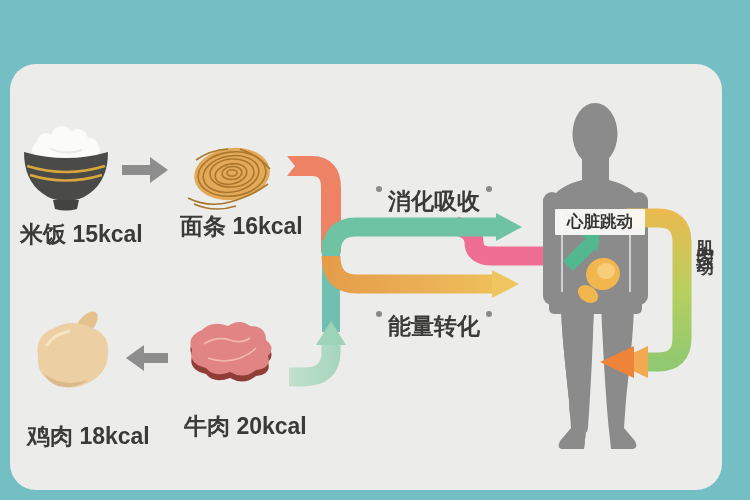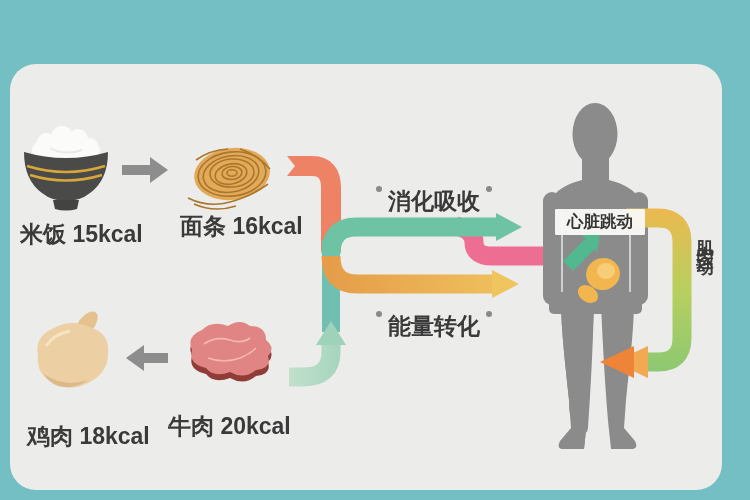--- a/index.html
+++ b/index.html
@@ -168,21 +168,21 @@
     <path d="M 12 40 Q 6 26 22 20 Q 32 10 48 16 Q 60 8 70 16 Q 86 16 86 30 Q 96 38 88 46 Q 92 58 76 60 Q 64 70 50 62 Q 34 68 26 58 Q 8 54 12 40 Z" style="fill:var(--beef_maroon)"></path>
     <path d="M 12 34 Q 6 20 22 14 Q 32 4 48 10 Q 60 2 70 10 Q 86 10 86 24 Q 96 32 88 40 Q 92 52 76 54 Q 64 64 50 56 Q 34 62 26 52 Q 8 48 12 34 Z" style="fill:var(--beef_pink)"></path>
     <path d="M 24 28 Q 36 20 50 24 Q 62 28 70 22" fill="none" stroke="#f4b8b2" stroke-width="1.6"></path>
     <path d="M 28 42 Q 44 48 60 42 Q 70 38 76 32" fill="none" stroke="#f4b8b2" stroke-width="1.6"></path>
   </g>
 </svg>
 
 <div class="lbl" style="left:20px;top:219px">米饭 15kcal</div>
 <div class="lbl" style="left:180px;top:211px">面条 16kcal</div>
 <div class="lbl" style="left:27px;top:421px">鸡肉 18kcal</div>
-<div class="lbl" style="left:168px;top:411px">牛肉 20kcal</div>
+<div class="lbl" style="left:184px;top:411px">牛肉 20kcal</div>
 
 <div class="process" style="left:376px;top:186px">
   <span class="dot"></span>
   <span>消化吸收</span>
   <span class="dot"></span>
 </div>
 <div class="process" style="left:376px;top:311px">
   <span class="dot"></span>
   <span>能量转化</span>
   <span class="dot"></span>

